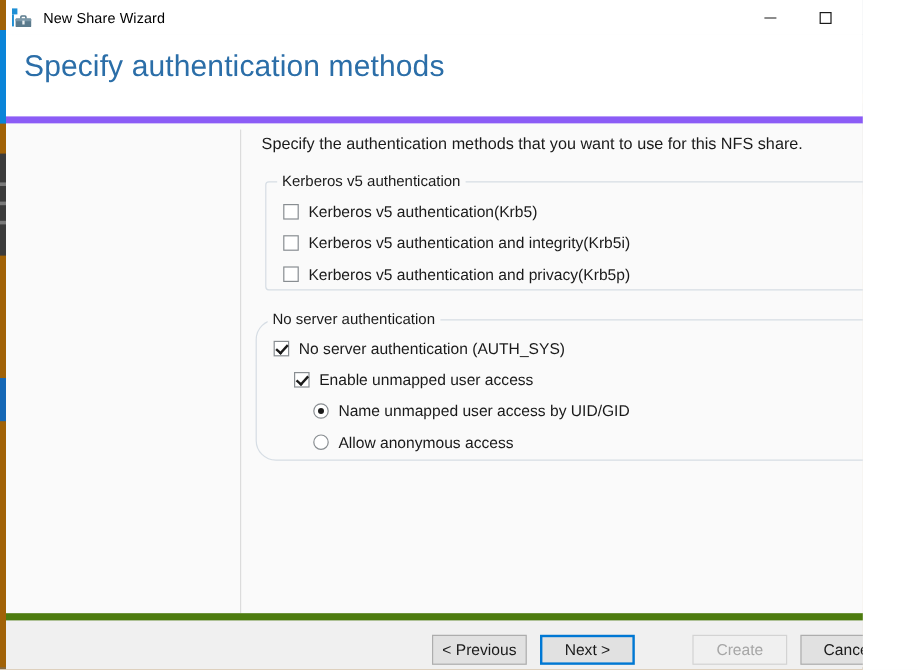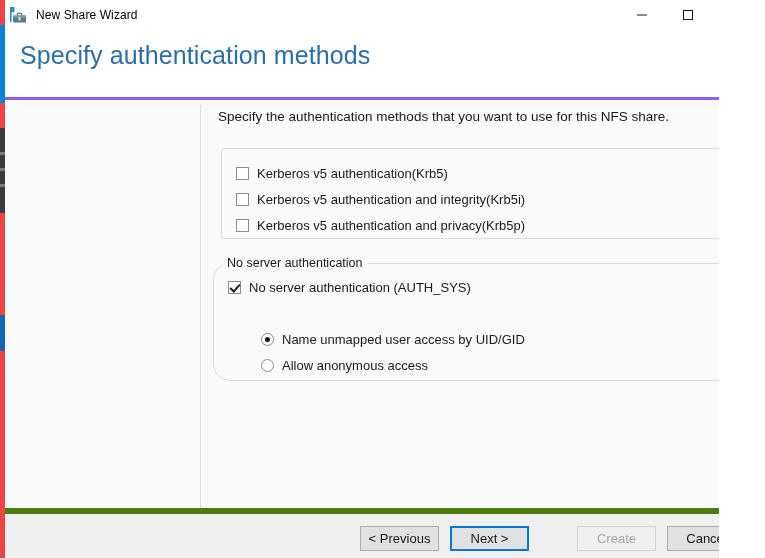--- a/index.html
+++ b/index.html
@@ -10,21 +10,21 @@
   body {
     font-family: "Liberation Sans", sans-serif;
     -webkit-font-smoothing: antialiased;
   }
 
   .window {
     position: relative;
     width: 719px;
     height: 558px;
     overflow: hidden;
-    background: #ef4444;
+    background: #a16207;
   }
 
   
   .bleed {
     position: absolute;
     z-index: 0;
   }
   .bleed-left-blue-top   { left:0;  top:25px;  width:5px;  height:78px;  background:#0a84d8; }
   .bleed-left-dark       { left:0;  top:128px; width:5px;  height:85px;  background:#3b3b3b; }
   .bleed-left-grayline1  { left:0;  top:152px; width:5px;  height:3px;   background:#7a7a7a; }
@@ -94,21 +94,21 @@
     padding: 0;
     cursor: default;
   }
   .winbtn svg { display:block; }
 
   
   .headerband {
     position: relative;
     height: 68px;
     background: #ffffff;
-    border-bottom: 3px solid #8b5cf6;
+    border-bottom: 6px solid #8b5cf6;
   }
   .page-title {
     position: absolute;
     left: 15px;
     top: 12px;
     font-size: 25px;
     font-weight: 400;
     color: #2b6ea8;
     letter-spacing: 0.1px;
     white-space: nowrap;
@@ -366,20 +366,21 @@
     <div class="body">
 
 
       <div class="nav-divider"></div>
 
       <div class="pane">
 
         <div class="intro">Specify the authentication methods that you want to use for this NFS share.</div>
 
         <div class="groupbox" id="gb-kerberos">
+          <div class="gb-label">Kerberos v5 authentication</div>
 
           <div class="opt" style="left:14px; top:17px;">
             <span class="cb"></span>
             <span class="opt-label">Kerberos v5 authentication(Krb5)</span>
           </div>
 
           <div class="opt" style="left:14px; top:43px;">
             <span class="cb"></span>
             <span class="opt-label">Kerberos v5 authentication and integrity(Krb5i)</span>
           </div>
@@ -391,20 +392,24 @@
         </div>
 
         <div class="groupbox" id="gb-noserver">
           <div class="gb-label">No server authentication</div>
 
           <div class="opt" style="left:14px; top:16px;">
             <span class="cb checked"></span>
             <span class="opt-label">No server authentication (AUTH_SYS)</span>
           </div>
 
+          <div class="opt" style="left:31px; top:42px;">
+            <span class="cb checked"></span>
+            <span class="opt-label">Enable unmapped user access</span>
+          </div>
 
           <div class="opt" style="left:47px; top:68px;">
             <span class="rb checked"></span>
             <span class="opt-label">Name unmapped user access by UID/GID</span>
           </div>
 
           <div class="opt" style="left:47px; top:94px;">
             <span class="rb"></span>
             <span class="opt-label">Allow anonymous access</span>
           </div>

